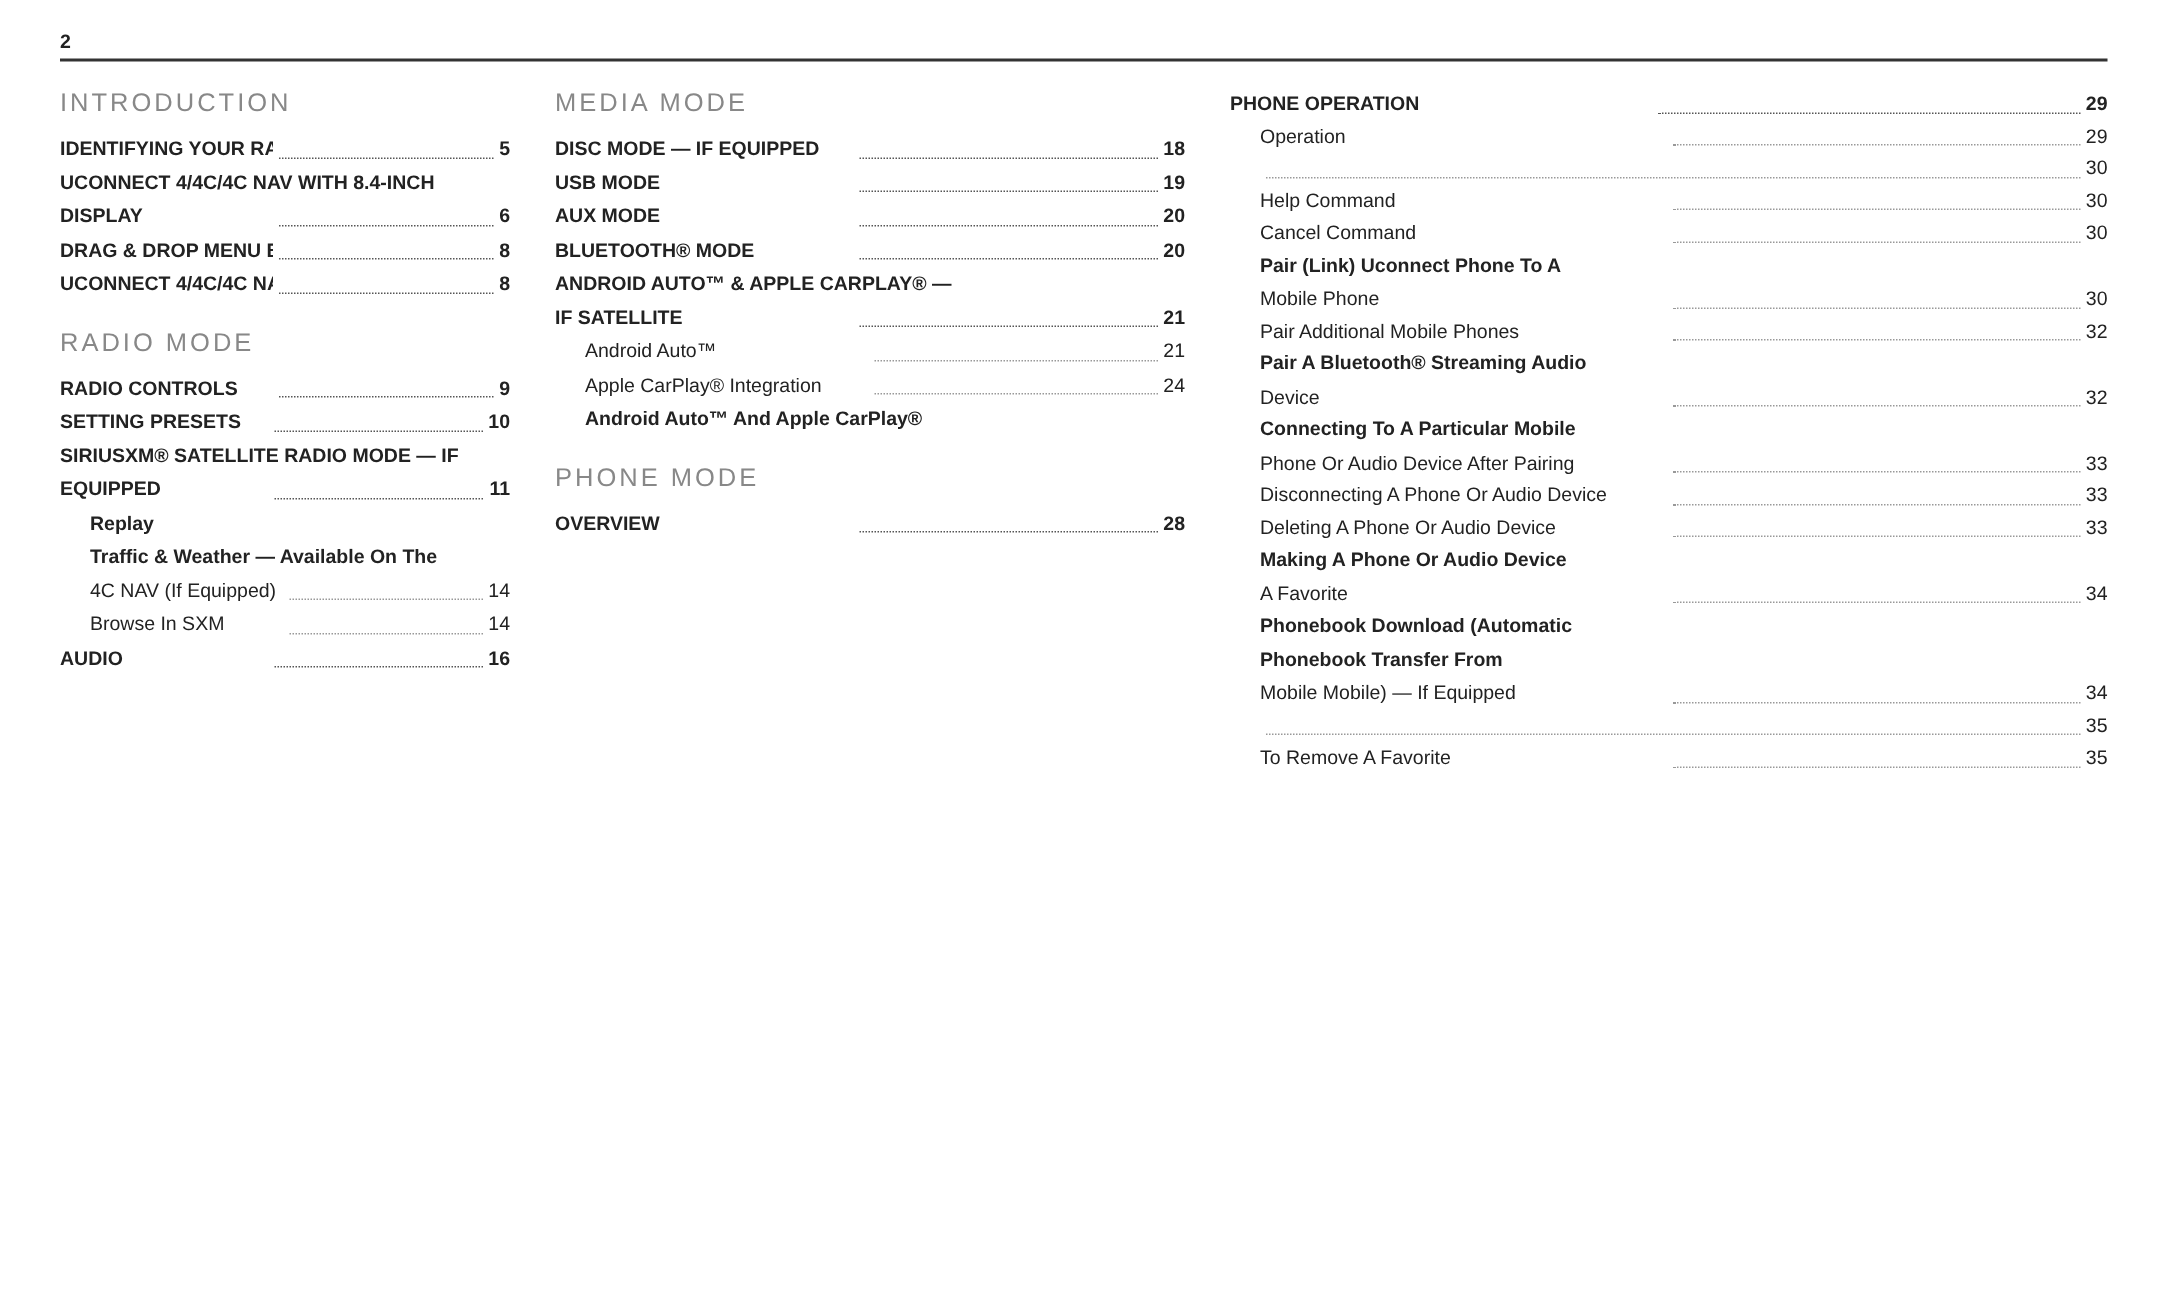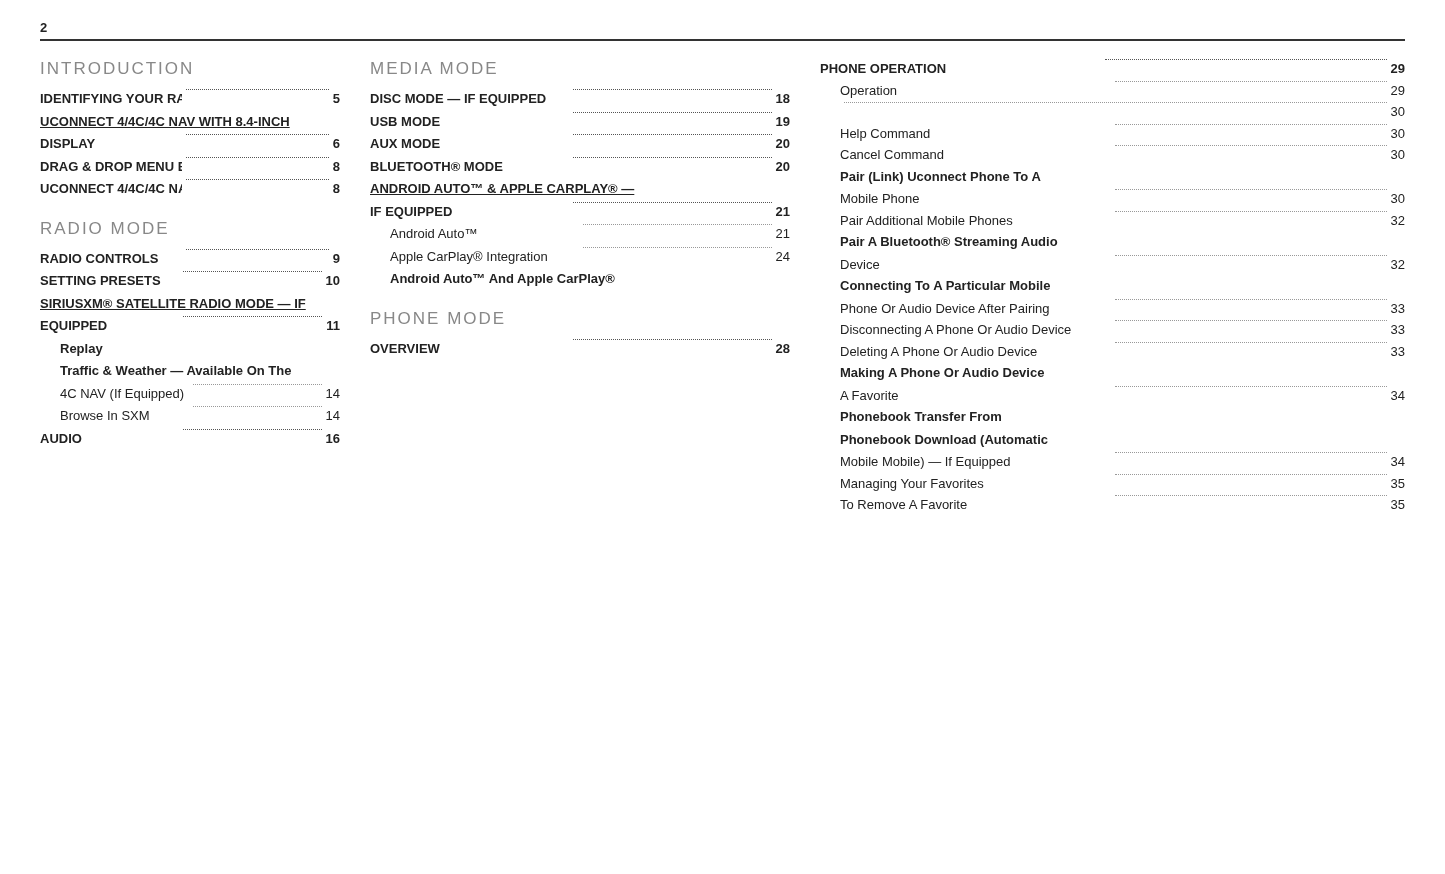--- a/index.html
+++ b/index.html
@@ -40,21 +40,21 @@
       list-style: none;
       padding: 0;
       margin: 0 0 20px 0;
     }
     .toc-list li {
       margin-bottom: 3px;
       line-height: 1.5;
     }
     .toc-entry {
       display: flex;
-      align-items: flex-start;
+      align-items: flex-end;
     }
     .toc-entry.bold .toc-label {
       font-weight: bold;
     }
     .toc-entry.indent {
       padding-left: 20px;
     }
     .toc-label {
       flex: 1;
       white-space: nowrap;
@@ -76,21 +76,20 @@
       font-weight: bold;
     }
     
     .toc-nodot {
       line-height: 1.5;
       margin-bottom: 3px;
       font-weight: bold;
     }
     .toc-nodot.bold {
       font-weight: bold;
-      text-decoration: underline;
     }
     .toc-nodot.indent {
       padding-left: 20px;
     }
     .right-col .toc-list li {
       margin-bottom: 2px;
     }
   </style>
 </head>
 <body>
@@ -217,21 +216,21 @@
       <li>
         <div class="toc-entry bold">
           <span class="toc-label">BLUETOOTH® MODE</span>
           <span class="toc-dots"></span>
           <span class="toc-page">20</span>
         </div>
       </li>
       <li>
         <div class="toc-nodot bold">ANDROID AUTO™ &amp; APPLE CARPLAY® —</div>
         <div class="toc-entry bold">
-          <span class="toc-label">IF EQUIPPED</span>
+          <span class="toc-label">IF SATELLITE</span>
           <span class="toc-dots"></span>
           <span class="toc-page">21</span>
         </div>
       </li>
       <li>
         <div class="toc-entry indent">
           <span class="toc-label">Android Auto™</span>
           <span class="toc-dots"></span>
           <span class="toc-page">21</span>
         </div>
@@ -343,31 +342,30 @@
       </li>
       <li>
         <div class="toc-nodot indent">Making A Phone Or Audio Device</div>
         <div class="toc-entry indent">
           <span class="toc-label">A Favorite</span>
           <span class="toc-dots"></span>
           <span class="toc-page">34</span>
         </div>
       </li>
       <li>
+        <div class="toc-nodot indent">Phonebook Download (Automatic</div>
         <div class="toc-nodot indent">Phonebook Transfer From</div>
-        <div class="toc-nodot indent">Phonebook Download (Automatic</div>
         <div class="toc-entry indent">
           <span class="toc-label">Mobile Mobile) — If Equipped</span>
           <span class="toc-dots"></span>
           <span class="toc-page">34</span>
         </div>
       </li>
       <li>
         <div class="toc-entry indent">
-          <span class="toc-label">Managing Your Favorites</span>
           <span class="toc-dots"></span>
           <span class="toc-page">35</span>
         </div>
       </li>
       <li>
         <div class="toc-entry indent">
           <span class="toc-label">To Remove A Favorite</span>
           <span class="toc-dots"></span>
           <span class="toc-page">35</span>
         </div>

